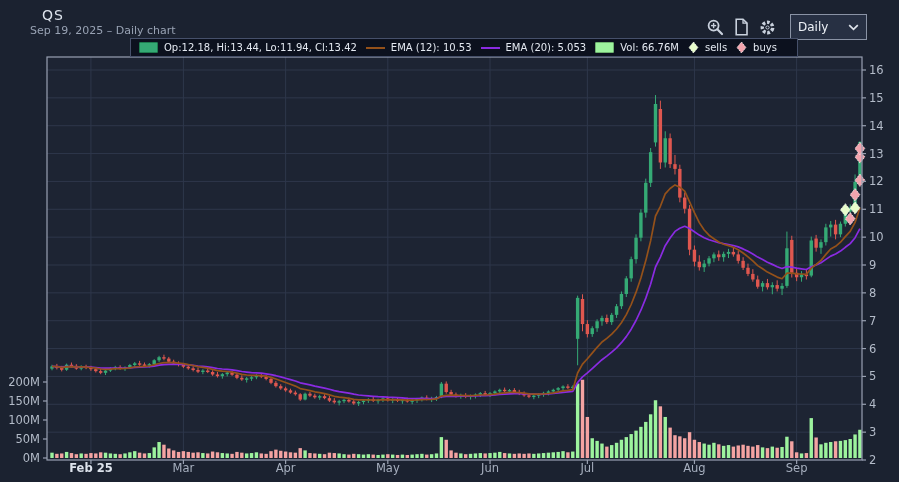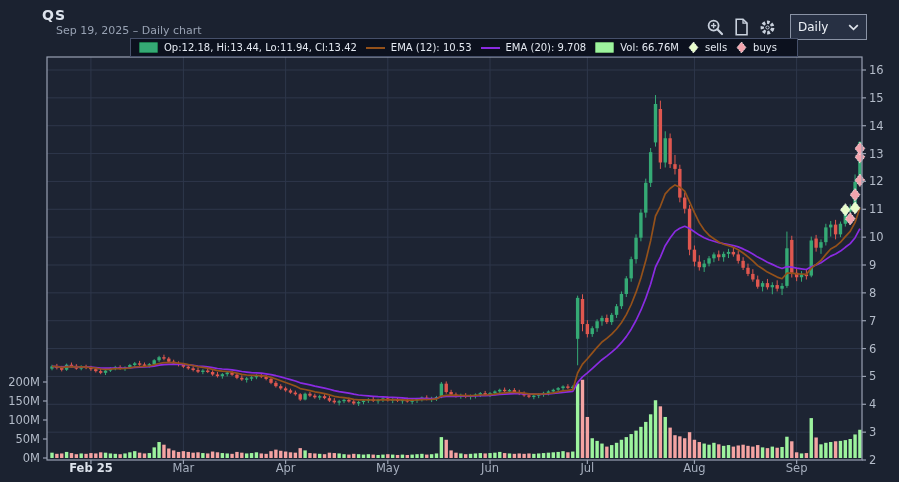--- a/index.html
+++ b/index.html
@@ -7,23 +7,23 @@
     --axis-text:#b4bcc9; --candle-up:#35aa75; --candle-down:#df574f;
     --vol-up:#9df39e; --vol-down:#f4a3a2; --ema10:#94511a; --ema20:#8a2be2;
     --buy:#e7fccb; --sell:#f3a4ae; --legend-bg:#0c111e; --legend-border:#46506a;
     --icon:#c9d1dd; --dropdown-bg:#273043; --dropdown-border:#8a93a5;
   }
   html,body{margin:0;padding:0;background:var(--bg);}
   .app{position:relative;width:899px;height:482px;background:var(--bg);
        font-family:"DejaVu Sans","Liberation Sans",sans-serif;overflow:hidden;}
   #chart-svg{position:absolute;left:0;top:0;}
   svg text{font-family:"DejaVu Sans","Liberation Sans",sans-serif;}
-  .symbol{position:absolute;left:42px;top:7px;font-size:14px;font-weight:bold;
+  .symbol{position:absolute;left:42px;top:7px;font-size:14px;font-weight:normal;
           color:#dde3ec;letter-spacing:1px;}
-  .subtitle{position:absolute;left:56px;top:24px;font-size:11px;color:#98a2b3;}
+  .subtitle{position:absolute;left:30px;top:24px;font-size:11px;color:#98a2b3;}
   .toolbar{position:absolute;top:14px;right:32px;display:flex;align-items:center;gap:9px;}
   .icon{display:inline-flex;align-items:center;justify-content:center;cursor:pointer;}
   .dropdown{margin-left:4px;width:77px;height:26px;background:var(--dropdown-bg);
             border:1px solid var(--dropdown-border);display:flex;align-items:center;
             justify-content:space-between;padding:0 7px;box-sizing:border-box;
             color:#edf1f7;font-size:12px;cursor:pointer;}
   .legend{position:absolute;left:130px;top:38px;width:668px;height:19px;
           box-sizing:border-box;background:var(--legend-bg);
           border:1px solid var(--legend-border);display:flex;align-items:center;
           padding:0 8px;gap:9px;font-size:10px;color:#e4e9f1;white-space:nowrap;}
@@ -685,21 +685,21 @@
     <span class="li">
       <span class="sw sw-candle"></span>
       <span>Op:12.18, Hi:13.44, Lo:11.94, Cl:13.42</span>
     </span>
     <span class="li">
       <span class="lseg lseg-ema10"></span>
       <span>EMA (12): 10.53</span>
     </span>
     <span class="li">
       <span class="lseg lseg-ema20"></span>
-      <span>EMA (20): 9.708</span>
+      <span>EMA (20): 5.053</span>
     </span>
     <span class="li">
       <span class="sw sw-vol"></span>
       <span>Vol: 66.76M</span>
     </span>
     <span class="li">
       <svg class="dia" width="11" height="13" viewBox="0 0 11 13">
         <path d="M5.5 1 L10 6.5 L5.5 12 L1 6.5 Z" fill="var(--buy)" stroke="#ffffff" stroke-width="0.8" stroke-dasharray="1.6 1.2"></path>
       </svg>
       <span>sells</span>

